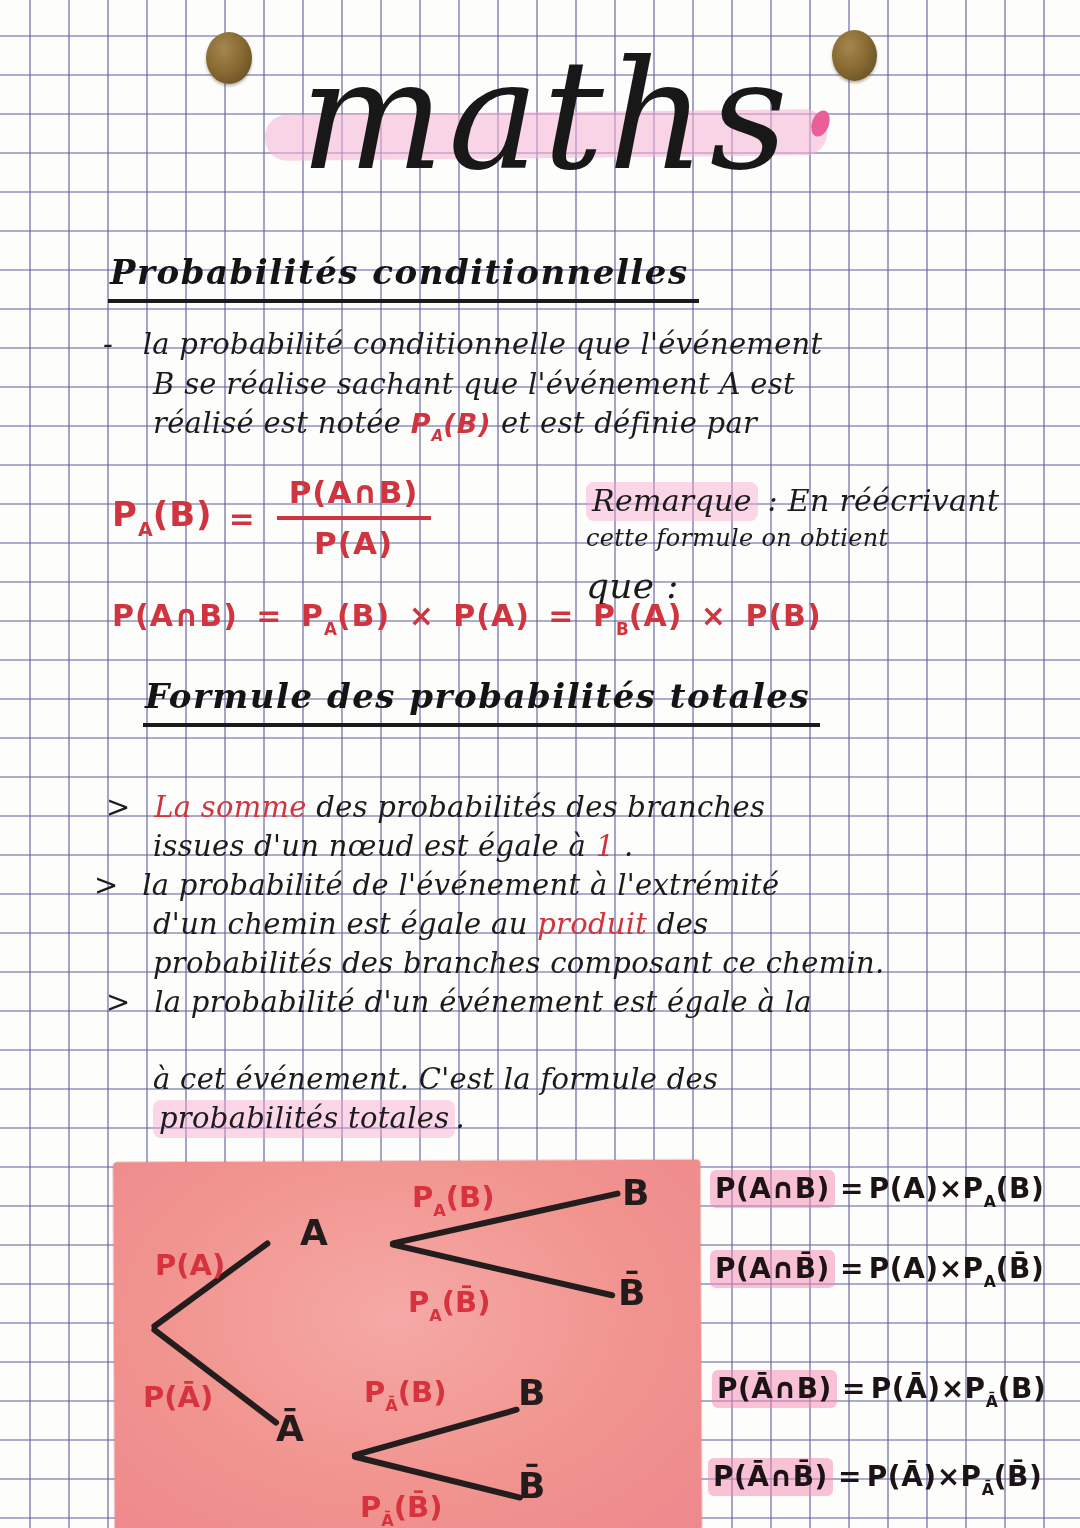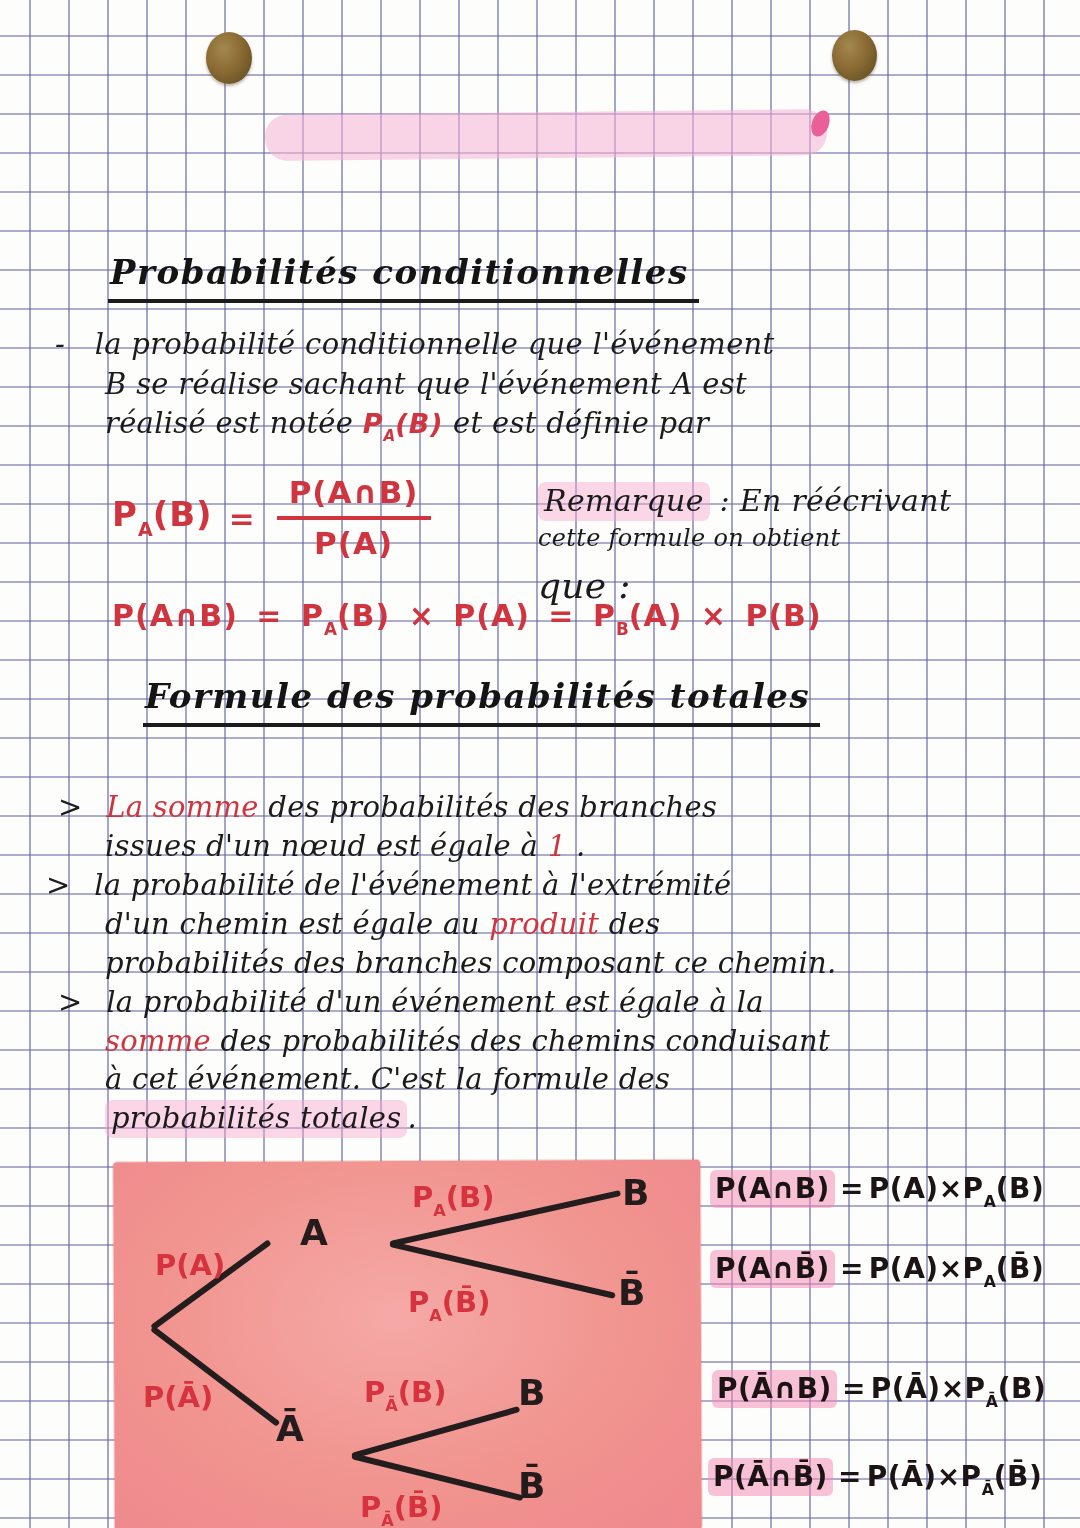--- a/index.html
+++ b/index.html
@@ -53,20 +53,21 @@
 
   
   .hand {
     position: absolute;
     font-style: italic;
     color: #1b1b1b;
     font-size: 29px;
     letter-spacing: 0.3px;
     white-space: nowrap;
     line-height: 1.15;
+    margin-left: 48px;
   }
   .hand .mk { display: inline-block; margin-right: 20px; }
   .heading {
     position: absolute;
     font-style: italic;
     font-weight: 700;
     font-size: 34px;
     color: #141414;
     letter-spacing: 1.5px;
     white-space: nowrap;
@@ -149,20 +150,21 @@
 </head>
 <body>
 
 <div id="page">
 
   <div class="brad" style="left:206px; top:32px; width:46px; height:52px;"></div>
   <div class="brad" style="left:832px; top:30px; width:45px; height:51px;"></div>
 
   <div class="title-highlight" style="left:265px; top:112px; width:562px; height:46px;"></div>
   <div class="title-dot" style="left:812px; top:110px; width:17px; height:27px;"></div>
+  <div class="page-title" style="left:300px; top:40px;">maths</div>
 
   <div class="heading" style="left:108px; top:252px;">Probabilités conditionnelles</div>
 
   <div class="hand" style="left:55px; top:328px;">
     <span class="mk">-</span>
     <span>la probabilité conditionnelle que l'événement</span>
   </div>
   <div class="hand" style="left:105px; top:368px;">
     <span>B se réalise sachant que l'événement A est</span>
   </div>
@@ -228,24 +230,20 @@
     <span>des</span>
   </div>
   <div class="hand" style="left:105px; top:947px;">
     <span>probabilités des branches composant ce chemin.</span>
   </div>
 
   <div class="hand" style="left:58px; top:986px;">
     <span class="mk" style="margin-right:14px;">&gt;</span>
     <span>la probabilité d'un événement est égale à la</span>
   </div>
-  <div class="hand" style="left:105px; top:1025px;">
-    <span class="red">somme</span>
-    <span>des probabilités des chemins conduisant</span>
-  </div>
   <div class="hand" style="left:105px; top:1063px;">
     <span>à cet événement. C'est la formule des</span>
   </div>
   <div class="hand" style="left:105px; top:1102px;">
     <span class="hl">probabilités totales</span><span>.</span>
   </div>
 
   <div class="tree-box"></div>
 
   <div class="branch" style="left:152px; top:1325px; width:146px; transform:rotate(-36.2deg);"></div>

